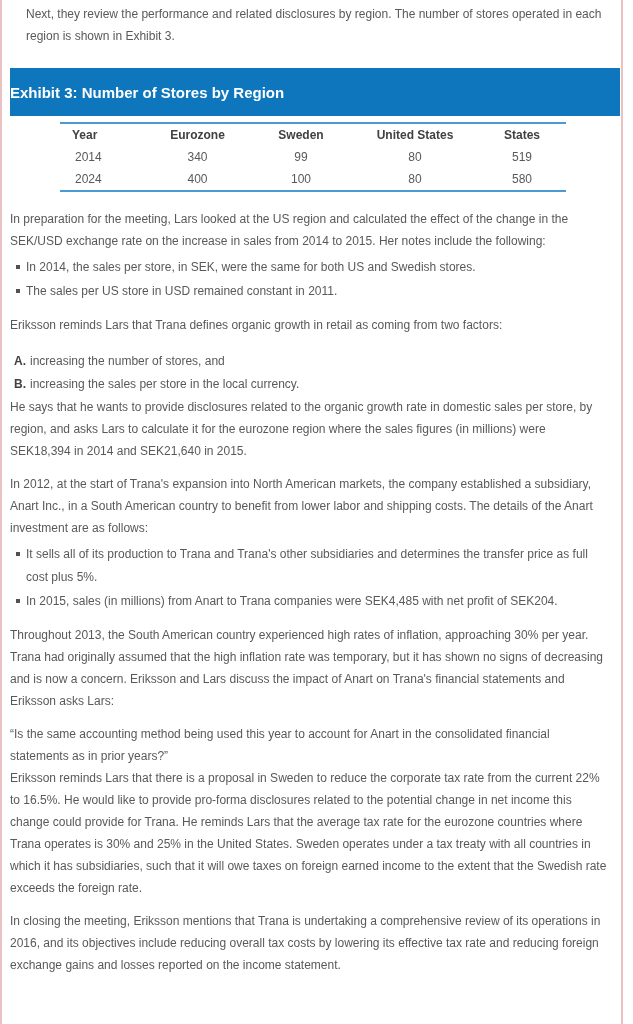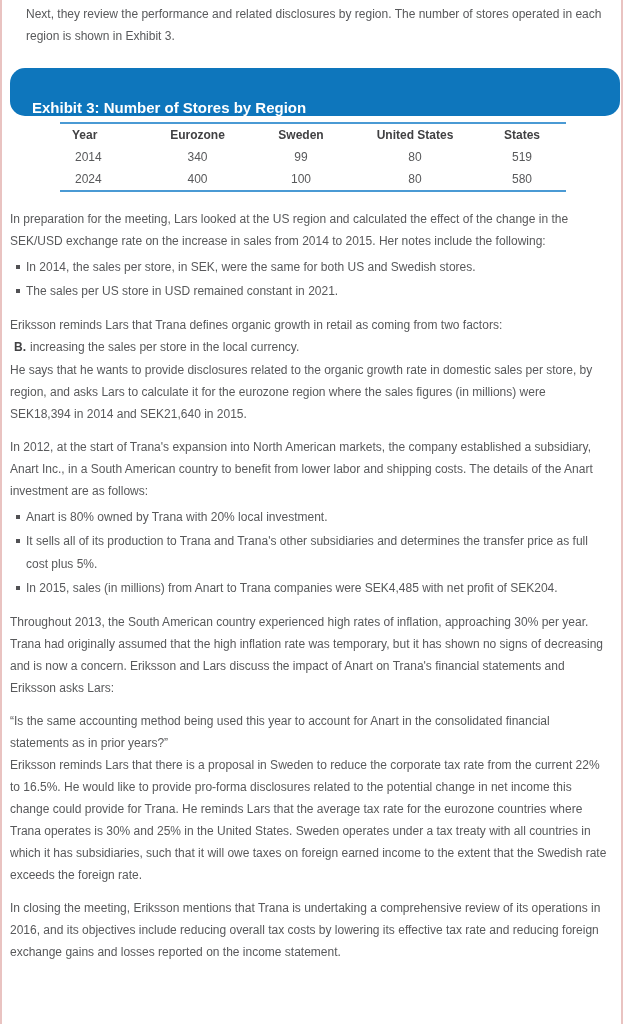--- a/index.html
+++ b/index.html
@@ -29,23 +29,21 @@
   }
   p.first { margin-top: 0; margin-left: 16px; }
   p.tight { margin-top: 0; }
   p.after-table { margin-top: 16px; }
 
   .exhibit-bar {
     margin: 21px -11px 0 0;
     height: 48px;
     background: var(--accent_blue, #0e76bc);
     display: flex;
-    align-items: flex-end;
-    padding-left: 22px;
-    border-radius: 15px;
+    align-items: center;
   }
   .exhibit-title {
     color: #ffffff;
     font-weight: bold;
     font-size: 15px;
   }
 
   table.stores {
     margin: 6px 0 0 50px;
     width: 506px;
@@ -146,35 +144,37 @@
         <td>80</td>
         <td>580</td>
       </tr>
     </tbody>
   </table>
 
   <p class="after-table">In preparation for the meeting, Lars looked at the US region and calculated the effect of the change in the SEK/USD exchange rate on the increase in sales from 2014 to 2015. Her notes include the following:</p>
 
   <ul class="bullets">
     <li><span class="sq"></span><span>In 2014, the sales per store, in SEK, were the same for both US and Swedish stores.</span></li>
-    <li><span class="sq"></span><span>The sales per US store in USD remained constant in 2021.</span></li>
+    <li><span class="sq"></span><span>The sales per US store in USD remained constant in 2011.</span></li>
   </ul>
 
   <p>Eriksson reminds Lars that Trana defines organic growth in retail as coming from two factors:</p>
 
+  <div class="factor first-factor">
+    <span class="flabel">A.</span><span>increasing the number of stores, and</span>
+  </div>
   <div class="factor">
     <span class="flabel">B.</span><span>increasing the sales per store in the local currency.</span>
   </div>
 
   <p class="tight">He says that he wants to provide disclosures related to the organic growth rate in domestic sales per store, by region, and asks Lars to calculate it for the eurozone region where the sales figures (in millions) were SEK18,394 in 2014 and SEK21,640 in 2015.</p>
 
   <p>In 2012, at the start of Trana's expansion into North American markets, the company established a subsidiary, Anart Inc., in a South American country to benefit from lower labor and shipping costs. The details of the Anart investment are as follows:</p>
 
   <ul class="bullets">
-    <li><span class="sq"></span><span>Anart is 80% owned by Trana with 20% local investment.</span></li>
     <li><span class="sq"></span><span>It sells all of its production to Trana and Trana's other subsidiaries and determines the transfer price as full cost plus 5%.</span></li>
     <li><span class="sq"></span><span>In 2015, sales (in millions) from Anart to Trana companies were SEK4,485 with net profit of SEK204.</span></li>
   </ul>
 
   <p>Throughout 2013, the South American country experienced high rates of inflation, approaching 30% per year. Trana had originally assumed that the high inflation rate was temporary, but it has shown no signs of decreasing and is now a concern. Eriksson and Lars discuss the impact of Anart on Trana's financial statements and Eriksson asks Lars:</p>
 
   <p>“Is the same accounting method being used this year to account for Anart in the consolidated financial statements as in prior years?”</p>
 
   <p class="tight">Eriksson reminds Lars that there is a proposal in Sweden to reduce the corporate tax rate from the current 22% to 16.5%. He would like to provide pro-forma disclosures related to the potential change in net income this change could provide for Trana. He reminds Lars that the average tax rate for the eurozone countries where Trana operates is 30% and 25% in the United States. Sweden operates under a tax treaty with all countries in which it has subsidiaries, such that it will owe taxes on foreign earned income to the extent that the Swedish rate exceeds the foreign rate.</p>
 

